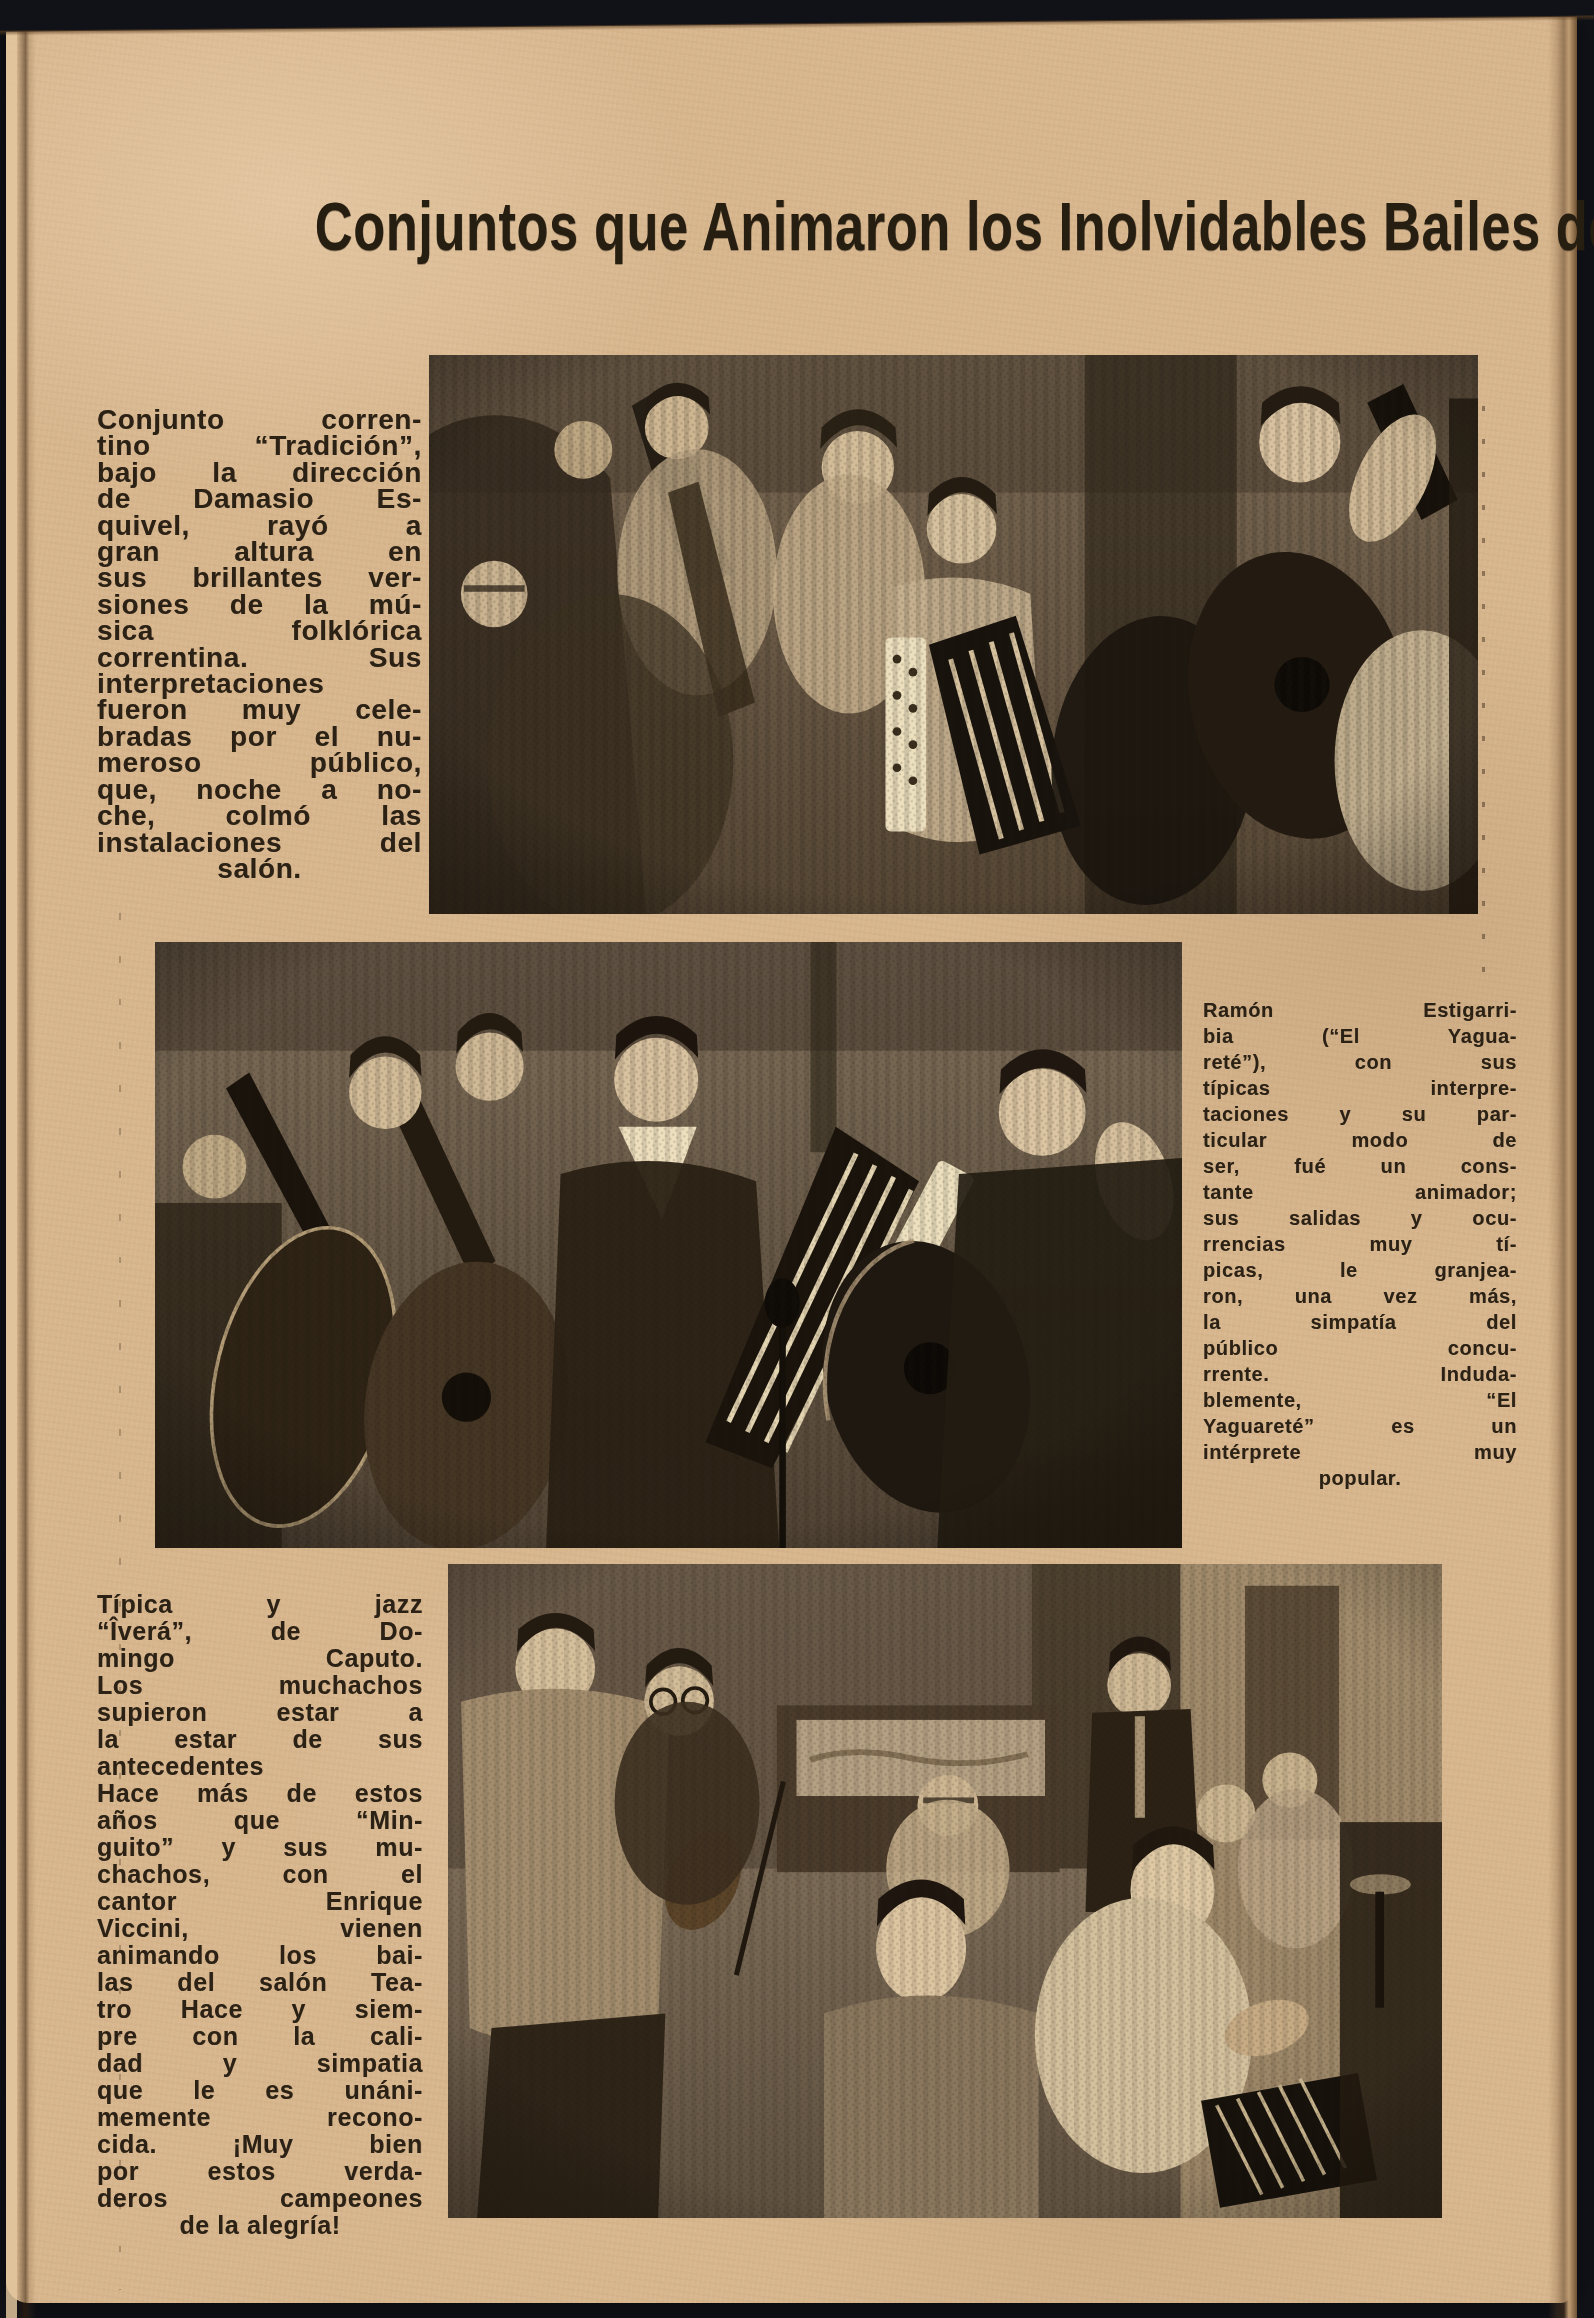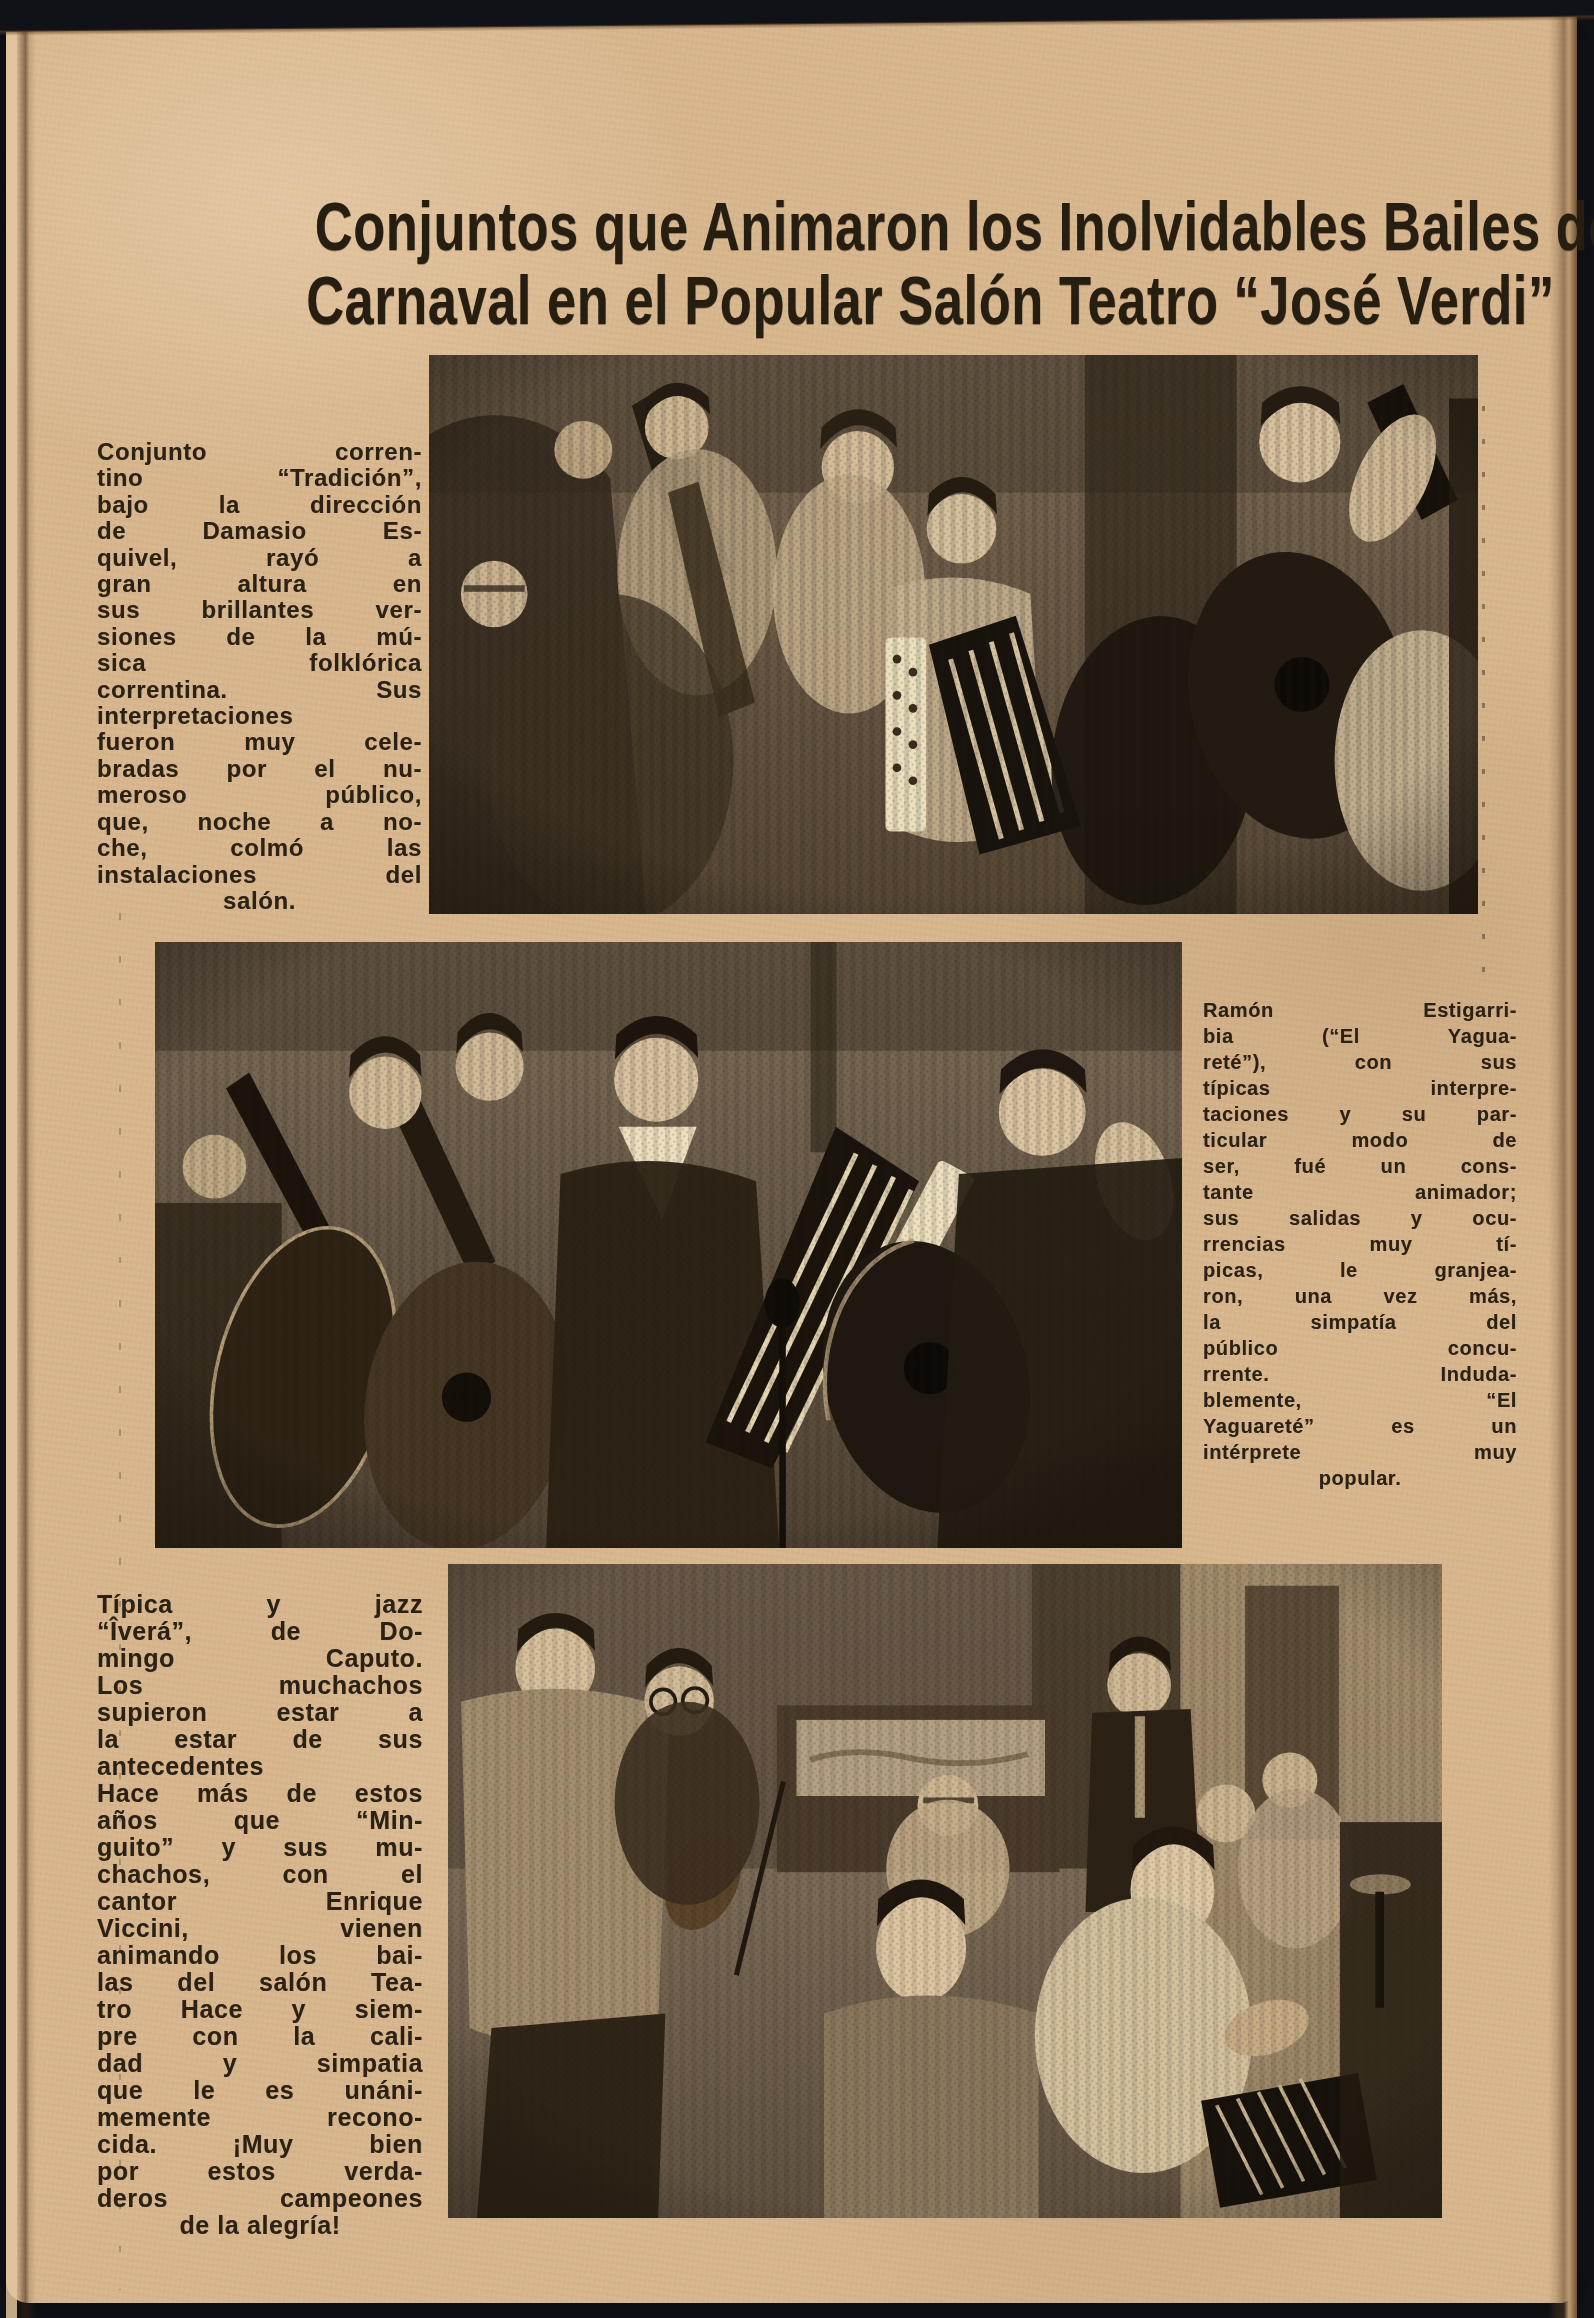--- a/index.html
+++ b/index.html
@@ -69,21 +69,21 @@
   .caption{
     position:absolute;color:#2b2115;font-weight:700;
     letter-spacing:0.6px;
     text-shadow:0.3px 0.3px 0 rgba(43,33,21,.30);
   }
   .cap-line{
     text-align:justify;text-align-last:justify;
     white-space:normal;
   }
   .cap-line.last{text-align-last:center;}
-  .cap1{left:97px;top:407px;width:325px;font-size:24px;line-height:26.4px;margin-top:32px;}
+  .cap1{left:97px;top:407px;width:325px;font-size:28px;line-height:26.4px;}
   .cap2{left:1203px;top:997px;width:314px;font-size:20px;line-height:26px;}
   .cap3{left:97px;top:1591px;width:326px;font-size:25px;line-height:27px;}
   
   .photo{position:absolute;overflow:hidden;}
   .photo svg{display:block;width:100%;height:100%;}
   .photo1{left:429px;top:355px;width:1049px;height:559px;}
   .photo2{left:155px;top:942px;width:1027px;height:606px;}
   .photo3{left:448px;top:1564px;width:994px;height:654px;}
 </style>
 </head>
@@ -97,23 +97,20 @@
     <div class="right-stack"></div>
     <div class="stitch"></div>
   </div>
 
   <div class="top-wedge"></div>
   <div class="top-edge-line"></div>
   <div class="specks s1"></div>
 
   <div class="headline l1">
     <span class="condense">Conjuntos que Animaron los Inolvidables Bailes de</span>
-  </div>
-  <div class="headline l2">
-    <span class="condense">Carnaval en el Popular Salón Teatro “José Verdi”</span>
   </div>
 
   <div class="photo photo1">
     <svg viewBox="0 0 1448 772" preserveAspectRatio="none">
       <defs>
         <linearGradient id="bg1" x1="0" y1="0" x2="0" y2="1">
           <stop offset="0" stop-color="#7b6a55"></stop>
             <stop offset="1" stop-color="#554634"></stop>
         </linearGradient>
         <pattern id="ht1" width="7" height="7" patternUnits="userSpaceOnUse" patternTransform="rotate(35)">

